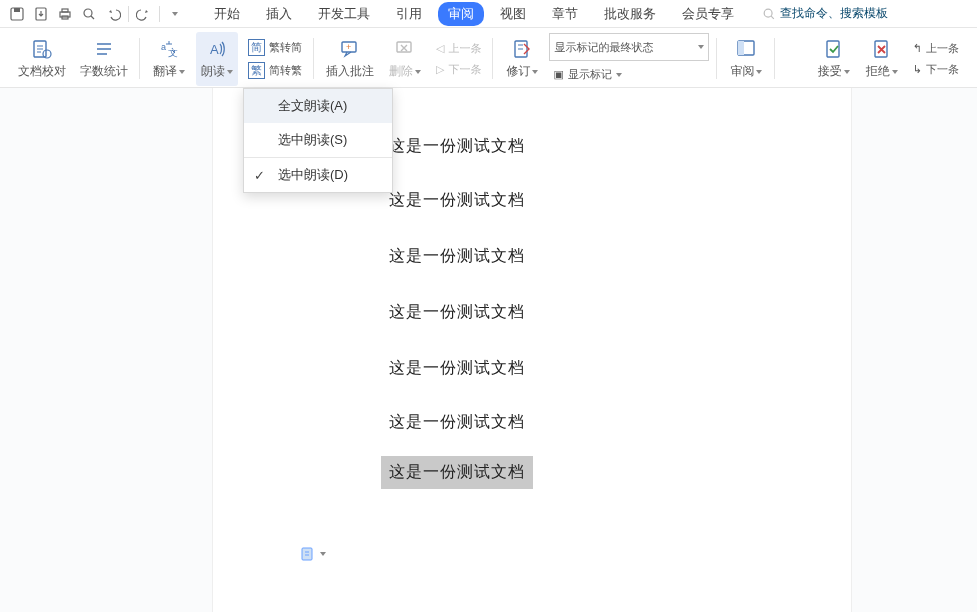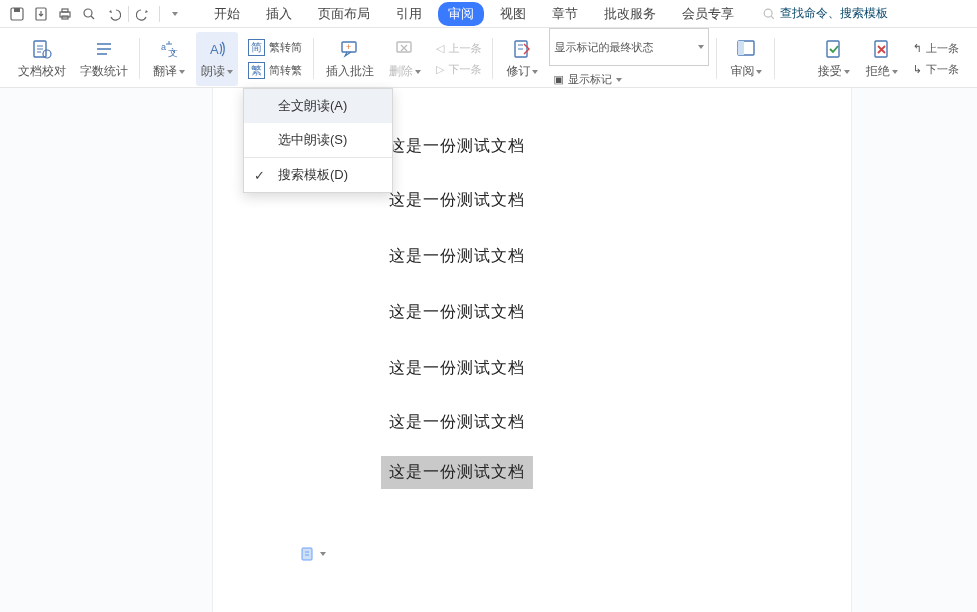--- a/index.html
+++ b/index.html
@@ -21,21 +21,21 @@
   .rgroup { display: flex; align-items: center; gap: 6px; padding: 0 8px; position: relative; }
   .rgroup::after { content: ""; position: absolute; right: 0; top: 8px; bottom: 8px; width: 1px; background: #e4e4e4; }
   .rgroup.noborder::after { display: none; }
   .rbtn { display: flex; flex-direction: column; align-items: center; justify-content: center; min-width: 42px; height: 54px; padding: 2px 4px; border-radius: 3px; cursor: pointer; color: #555; }
   .rbtn.active { background: #e8eef9; }
   .rbtn .icon { width: 24px; height: 24px; display: flex; align-items: center; justify-content: center; }
   .rbtn .lbl { font-size: 12px; margin-top: 2px; display: flex; align-items: center; gap: 2px; white-space: nowrap; }
   .dropcaret { width: 0; height: 0; border-left: 3px solid transparent; border-right: 3px solid transparent; border-top: 4px solid #888; }
   .smallstack { display: flex; flex-direction: column; gap: 2px; justify-content: center; }
   .smallbtn { display: flex; align-items: center; gap: 4px; padding: 2px 4px; font-size: 11px; color: #555; cursor: pointer; white-space: nowrap; }
-  .combo { display: flex; align-items: center; border: 1px solid #cfcfcf; height: 38px; width: 160px; padding: 0 4px; font-size: 11px; color: #555; justify-content: space-between; cursor: pointer;}
+  .combo { display: flex; align-items: center; border: 1px solid #cfcfcf; height: 28px; width: 160px; padding: 0 4px; font-size: 11px; color: #555; justify-content: space-between; cursor: pointer;}
   .combo-stack { display: flex; flex-direction: column; gap: 4px; justify-content: center; }
 
   .right-chunk { margin-left: auto; display: flex; }
 
   
   .dropdown { position: absolute; left: 228px; top: 88px; width: 150px; background: #fff; border: 1px solid #d8d8d8; box-shadow: 0 4px 12px rgba(0,0,0,.15); z-index: 50; margin-left: 15px; }
   .dropdown .ditem { padding: 8px 10px 8px 34px; font-size: 13px; color: #333; cursor: pointer; position: relative; }
   .dropdown .ditem.hl { background: #eef2f7; }
   .dropdown .ditem.boxed { outline: 2px solid #d93025; outline-offset: -4px; }
   .dropdown .dsep { height: 1px; background: #e6e6e6; margin: 0; }
@@ -95,21 +95,21 @@
       </div>
     <div class="qat-sep"></div>
     <div class="qat-btn">
         <div class="dropcaret"></div>
       </div>
   </div>
 
   <div class="tabs">
     <div class="tab">开始</div>
     <div class="tab">插入</div>
-    <div class="tab">页面布局</div>
+    <div class="tab">开发工具</div>
     <div class="tab">引用</div>
     <div class="tab active">审阅</div>
     <div class="tab">视图</div>
     <div class="tab">章节</div>
     <div class="tab">批改服务</div>
     <div class="tab">会员专享</div>
   </div>
 
   <div class="search">
     <svg viewBox="0 0 16 16">
@@ -316,15 +316,15 @@
     <span class="dropcaret"></span>
   </div>
 </div>
 
 <div class="dropdown">
   <div class="ditem hl">全文朗读(A)</div>
   <div class="ditem">选中朗读(S)</div>
   <div class="dsep"></div>
   <div class="ditem">
     <span class="check">✓</span>
-    <span>搜索模板(D)</span>
+    <span>选中朗读(D)</span>
   </div>
 </div>
 
 </body></html>

